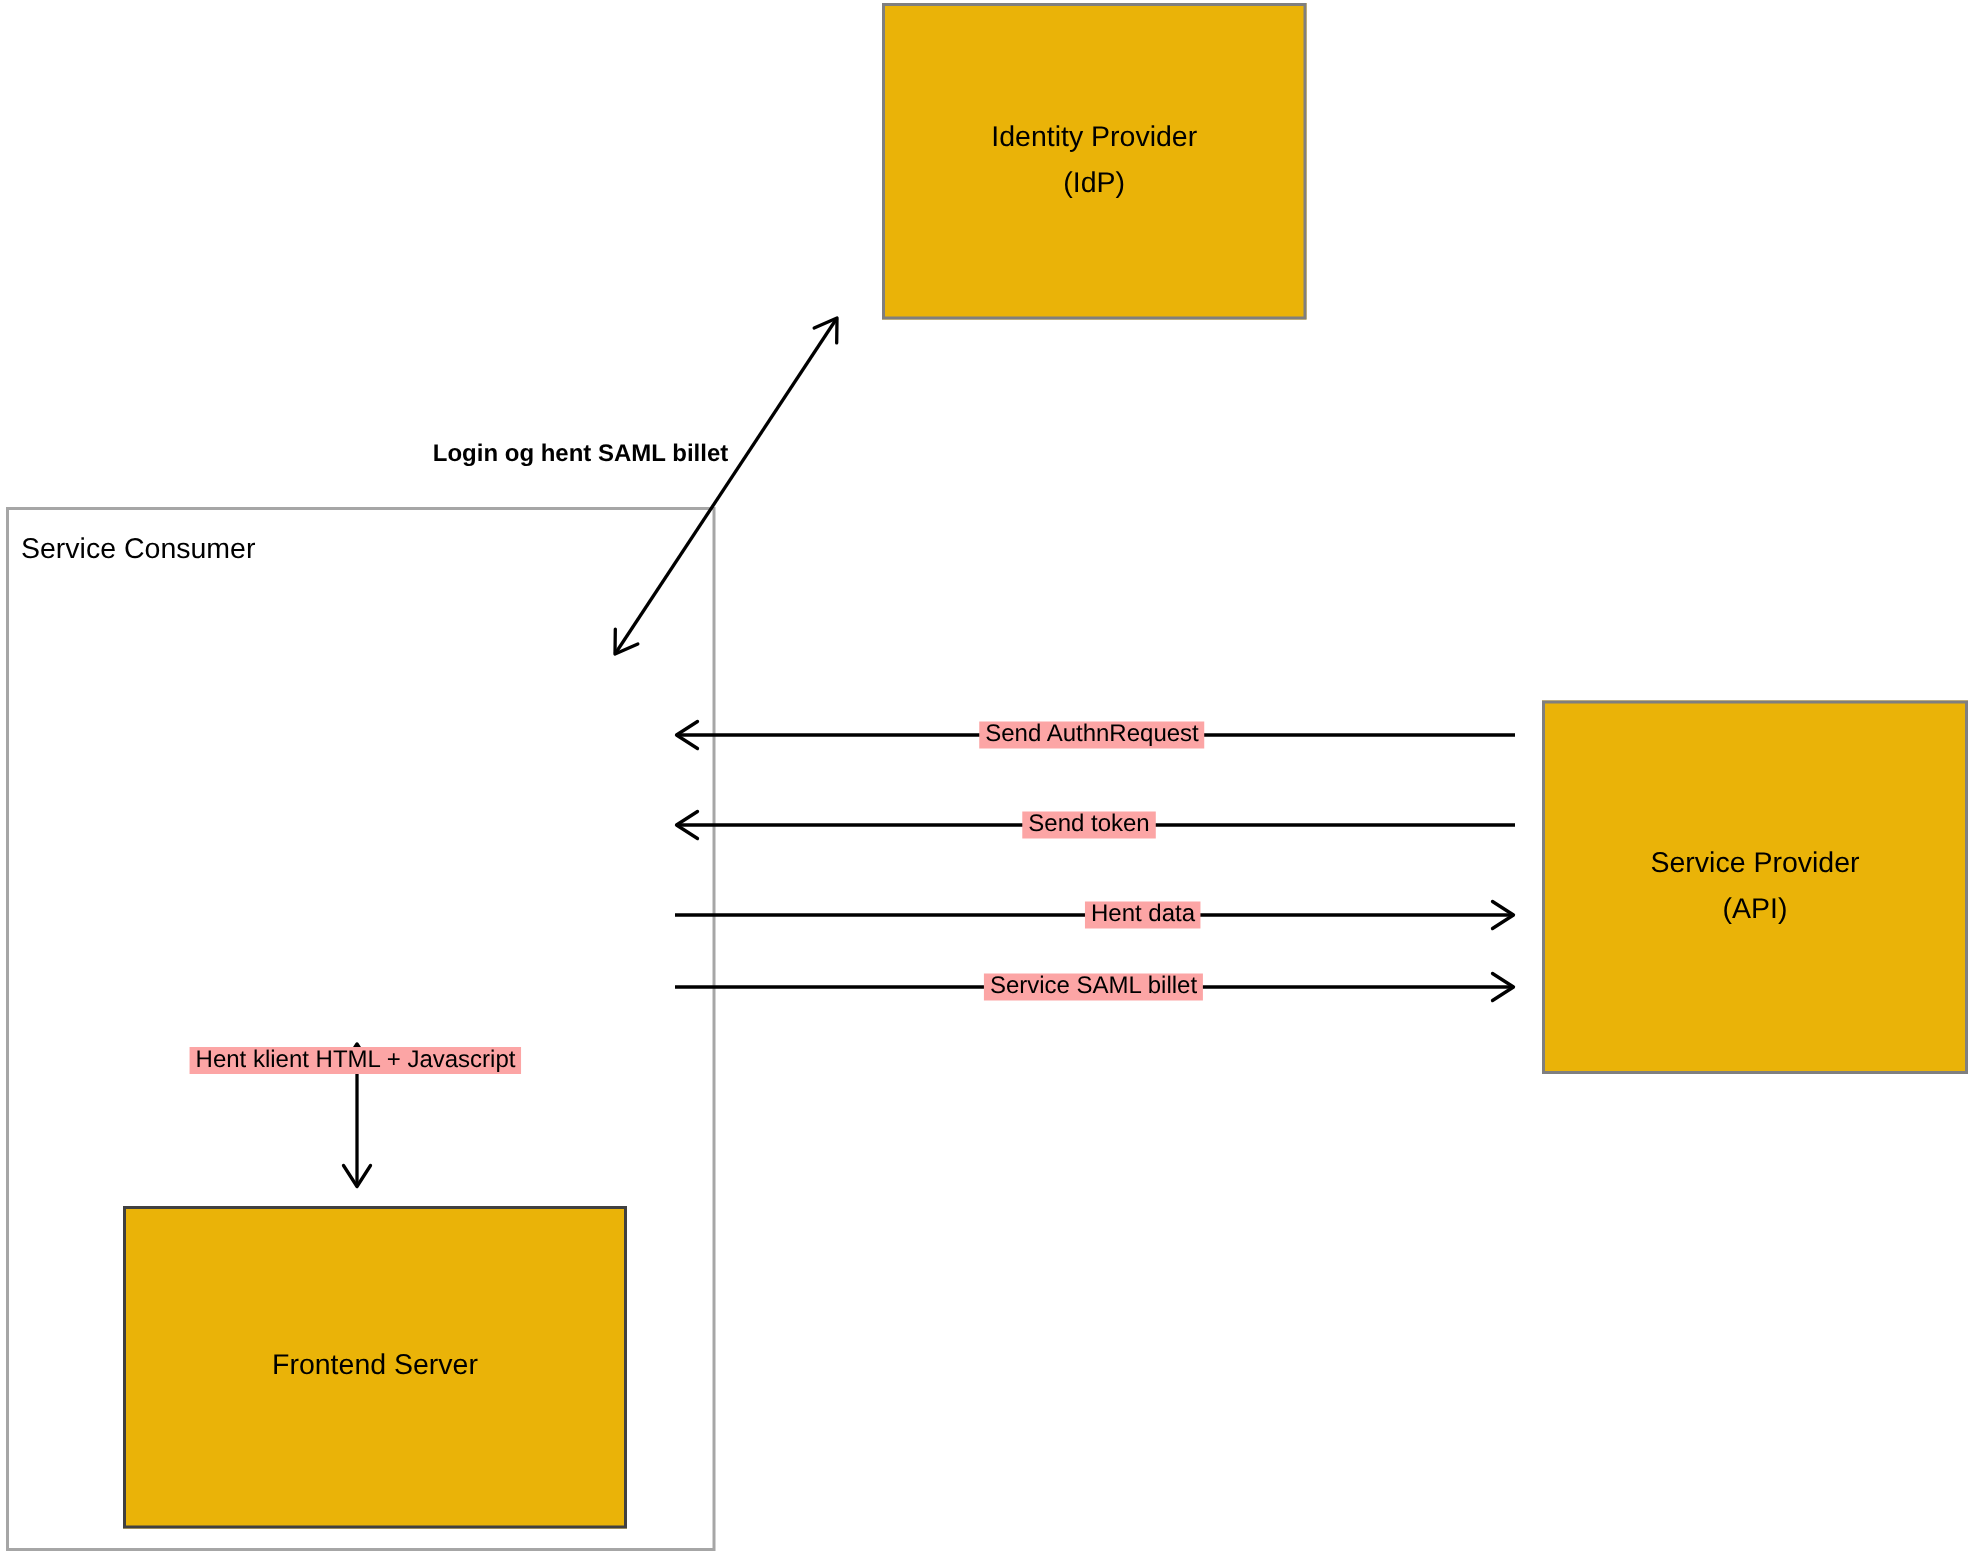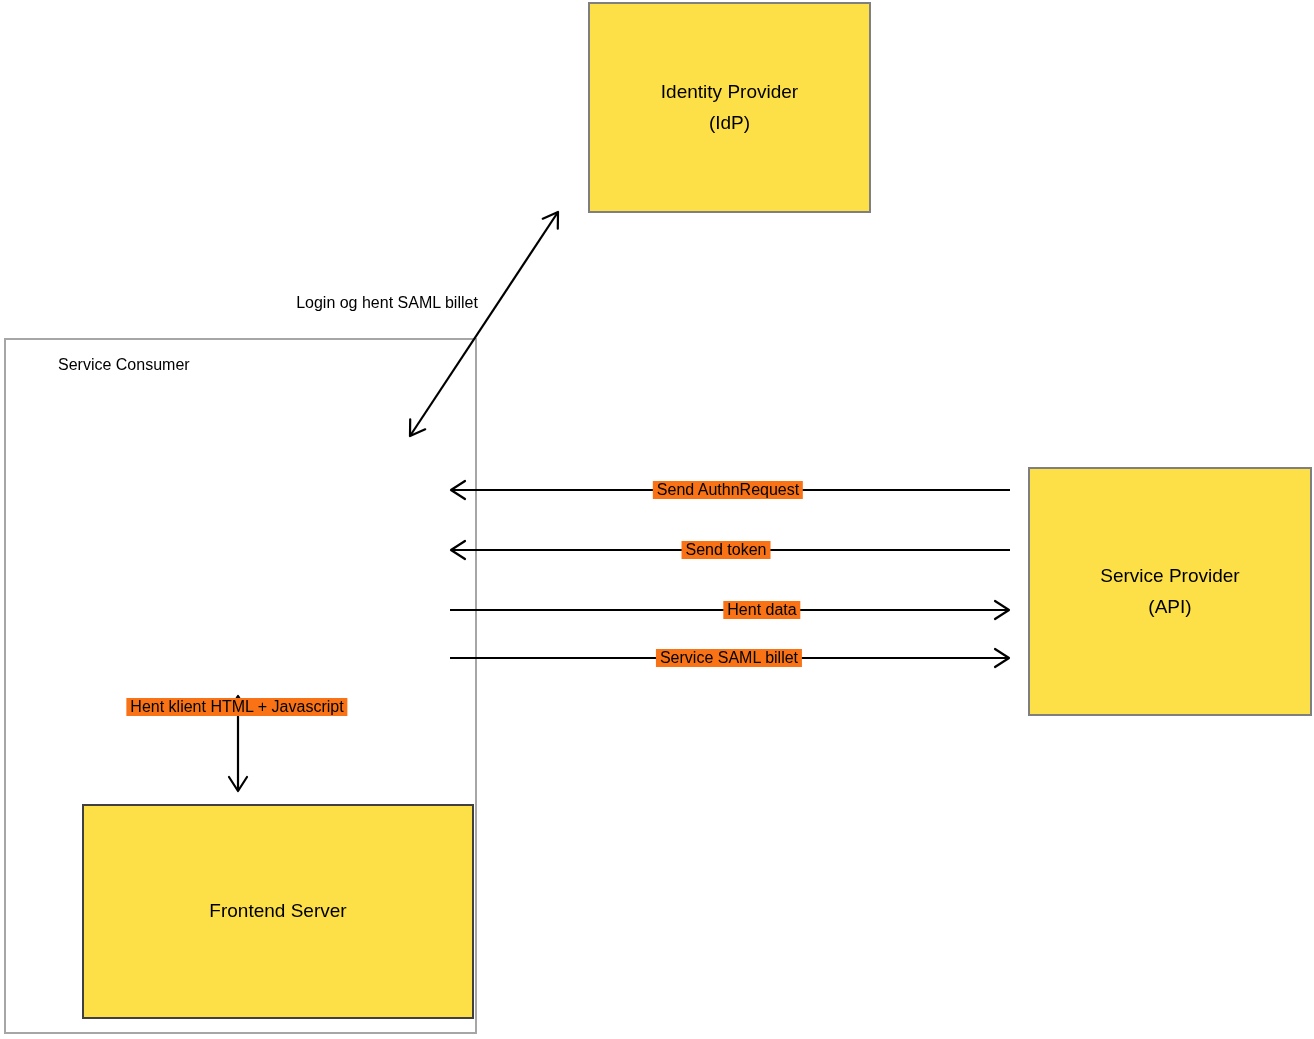--- a/index.html
+++ b/index.html
@@ -8,78 +8,77 @@
     width: 1314px;
     height: 1039px;
     background: #ffffff;
     font-family: "Liberation Sans", "DejaVu Sans", sans-serif;
     color: #000000;
     overflow: hidden;
   }
   .box {
     position: absolute;
     box-sizing: border-box;
-    background: #fde047;
+    background: #eab308;
     display: flex;
     flex-direction: column;
     align-items: center;
     justify-content: center;
     text-align: center;
     font-size: 19px;
     line-height: 1.6;
   }
   .box.gray   { border: 2px solid #7f7f7f; }
   .box.dark   { border: 2px solid #404040; }
   .box.consumer {
     border: 2px solid #a6a6a6;
     display: block;
     background: #ffffff;
   }
   .consumer-title {
     position: absolute;
     left: 8px;
     top: 12px;
-    font-size: 16px;
+    font-size: 19px;
     white-space: nowrap;
-    margin-left: 44px;
   }
   .arrows-layer {
     position: absolute;
     left: 0;
     top: 0;
     pointer-events: none;
   }
   .edge-label {
     position: absolute;
     transform: translate(-50%, -50%);
     font-size: 16px;
     white-space: nowrap;
-    background: #f97316;
+    background: #fca5a5;
     padding: 0 4px;
   }
-  .edge-label.free { background: transparent; padding: 0; }
+  .edge-label.free { background: transparent; padding: 0; font-weight: bold; }
 </style>
 </head>
 <body>
 
 <div class="canvas">
 
   <div class="box consumer" style="left:4px; top:338px; width:473px; height:696px;">
     <div class="consumer-title">Service Consumer</div>
   </div>
 
   <div class="box gray" style="left:588px; top:2px; width:283px; height:211px;">
     <div>
       <div>Identity Provider</div>
       <div>(IdP)</div>
     </div>
   </div>
 
 
-  <div class="box dark" style="left:82px; top:804px; width:392px; height:215px;">
+  <div class="box dark" style="left:82px; top:804px; width:336px; height:215px;">
     <div>Frontend Server</div>
   </div>
 
   <div class="box gray" style="left:1028px; top:467px; width:284px; height:249px;">
     <div>
       <div>Service Provider</div>
       <div>(API)</div>
     </div>
   </div>
 

